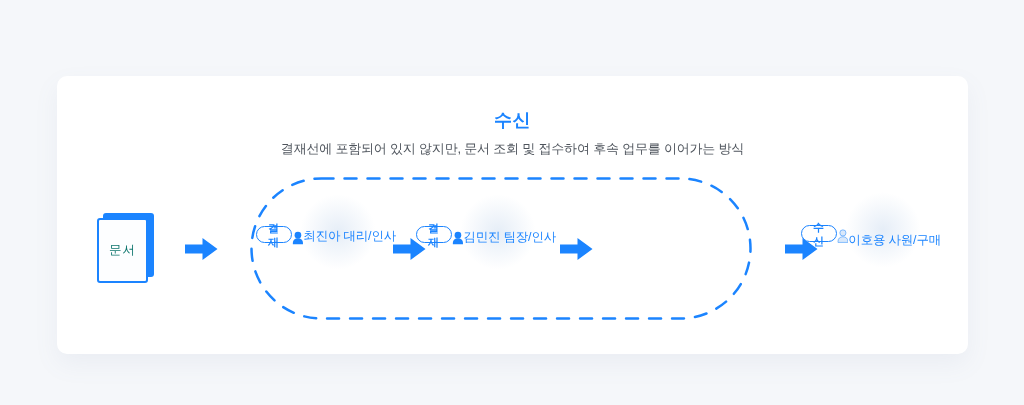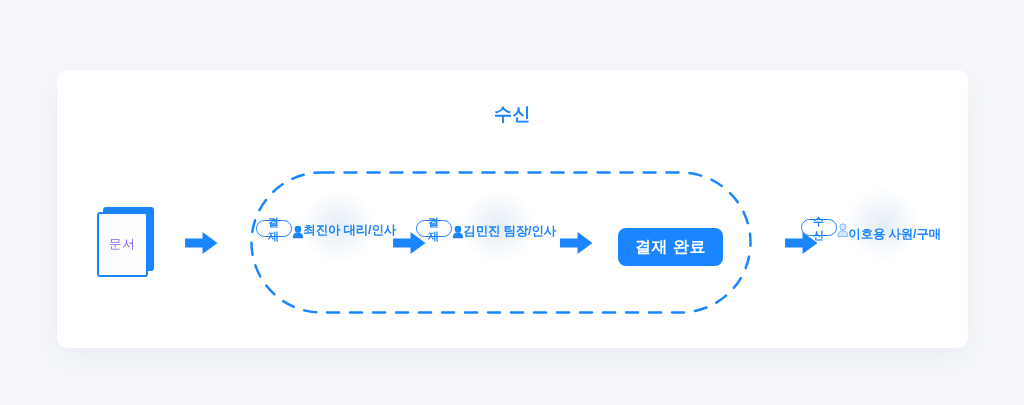--- a/index.html
+++ b/index.html
@@ -2,40 +2,40 @@
 <html><head>
 <meta charset="utf-8">
 <style>
   html,body{margin:0;padding:0;}
   body{
     width:1024px;height:405px;position:relative;overflow:hidden;
     background:#F5F7FA;
     font-family:"Liberation Sans","DejaVu Sans",sans-serif;
   }
   .card{
-    position:absolute;left:57px;top:70px;width:911px;height:278px;
+    position:absolute;left:57px;top:76px;width:911px;height:278px;
     background:#FFFFFF;border-radius:10px;
     box-shadow:0 10px 24px rgba(110,130,160,0.08);
   }
   .title{
     position:absolute;left:0;top:32px;width:100%;text-align:center;
     color:#1B84FF;font-size:18px;font-weight:700;letter-spacing:0.5px;
   }
   .subtitle{
     position:absolute;left:0;top:64px;width:100%;text-align:center;
     color:#4E545C;font-size:13px;font-weight:400;letter-spacing:-0.2px;
   }
   
   .doc{position:absolute;left:40px;top:137px;width:57px;height:70px;}
   .doc-back{position:absolute;right:0;top:0;width:51px;height:64px;background:#1B84FF;border-radius:3px;}
   .doc-front{
     position:absolute;left:0;bottom:0;width:51px;height:65px;box-sizing:border-box;
     background:#FDFEFF;border:2px solid #1B84FF;border-radius:3px;
     display:flex;align-items:center;justify-content:center;
-    color:#8b5cf6;font-size:12.5px;font-weight:500;letter-spacing:1px;
+    color:#0f766e;font-size:12.5px;font-weight:500;letter-spacing:1px;
   }
   
   .arrow{position:absolute;width:33px;height:24px;top:161px;}
   
   .boundary{position:absolute;left:193px;top:101px;width:502px;height:143px;}
   
   .halo{
     position:absolute;width:76px;height:76px;border-radius:50%;
     background:radial-gradient(circle,rgba(223,233,245,0.8) 0%,rgba(223,233,245,0) 70%);
   }
@@ -45,21 +45,21 @@
     display:flex;flex-direction:row;align-items:center;
   }
   .badge{
     box-sizing:border-box;height:17px;padding:0 11px;
     border:1.5px solid #1B84FF;border-radius:10px;background:#FFFFFF;
     color:#1B84FF;font-size:11px;font-weight:600;line-height:14px;
     display:flex;align-items:center;letter-spacing:0.5px;
   }
   .person{margin-top:7px;display:block;}
   .name{
-    margin-top:4px;color:#1B84FF;font-size:12.5px;font-weight:700;
+    margin-top:4px;color:#1B84FF;font-size:12.5px;font-weight:400;
     letter-spacing:-0.2px;white-space:nowrap;text-align:right;
   }
   .name.lower{margin-top:6px;}
   .node.receiver{top:128px;}
   .node.receiver .person{margin-top:5px;}
   .node.receiver .name{margin-top:14px;}
   
   .complete-btn{
     position:absolute;left:561px;top:158px;width:105px;height:38px;
     background:#1B84FF;border:none;border-radius:8px;cursor:pointer;
@@ -67,20 +67,21 @@
     font-family:"Liberation Sans","DejaVu Sans",sans-serif;
     display:flex;align-items:center;justify-content:center;
   }
 </style>
 </head>
 <body>
 
 <div class="card">
 
   <div class="title">수신</div>
+  <div class="subtitle">결재선에 포함되어 있지 않지만, 문서 조회 및 접수하여 후속 업무를 이어가는 방식</div>
 
   <div class="doc">
     <span class="doc-back"></span>
     <span class="doc-front">
       <span>문서</span>
     </span>
   </div>
 
   <svg class="arrow" style="left:128px" viewBox="0 0 33 24">
     <polygon points="0,7.5 17.5,7.5 17.5,1 32.5,12 17.5,23 17.5,16.5 0,16.5" fill="#1B84FF"></polygon>
@@ -113,21 +114,20 @@
       <circle cx="24" cy="13.5" r="13.5" fill="#1B84FF"></circle>
       <path d="M3.5 50 L3.5 46.5 C3.5 33 12.5 26.5 24 26.5 C35.5 26.5 44.5 33 44.5 46.5 L44.5 50 Z" fill="#1B84FF"></path>
     </svg>
     <span class="name lower">김민진 팀장/인사</span>
   </div>
 
   <svg class="arrow" style="left:503px" viewBox="0 0 33 24">
     <polygon points="0,7.5 17.5,7.5 17.5,1 32.5,12 17.5,23 17.5,16.5 0,16.5" fill="#1B84FF"></polygon>
   </svg>
 
-  <button class="complete-btn">결재 완료</button>
 
   <svg class="arrow" style="left:728px" viewBox="0 0 33 24">
     <polygon points="0,7.5 17.5,7.5 17.5,1 32.5,12 17.5,23 17.5,16.5 0,16.5" fill="#1B84FF"></polygon>
   </svg>
 
   <div class="node receiver" style="left:744px">
     <span class="badge">수신</span>
     <svg class="person" width="48" height="54" viewBox="0 0 48 54">
       <path d="M4 53 L4 49 C4 36.5 13 30 24 30 C35 30 44 36.5 44 49 L44 53 Z" fill="#D9E8FA" stroke="#1B84FF" stroke-width="2" stroke-linejoin="round"></path>
       <circle cx="24" cy="14.5" r="12.5" fill="#D9E8FA" stroke="#1B84FF" stroke-width="2"></circle>

